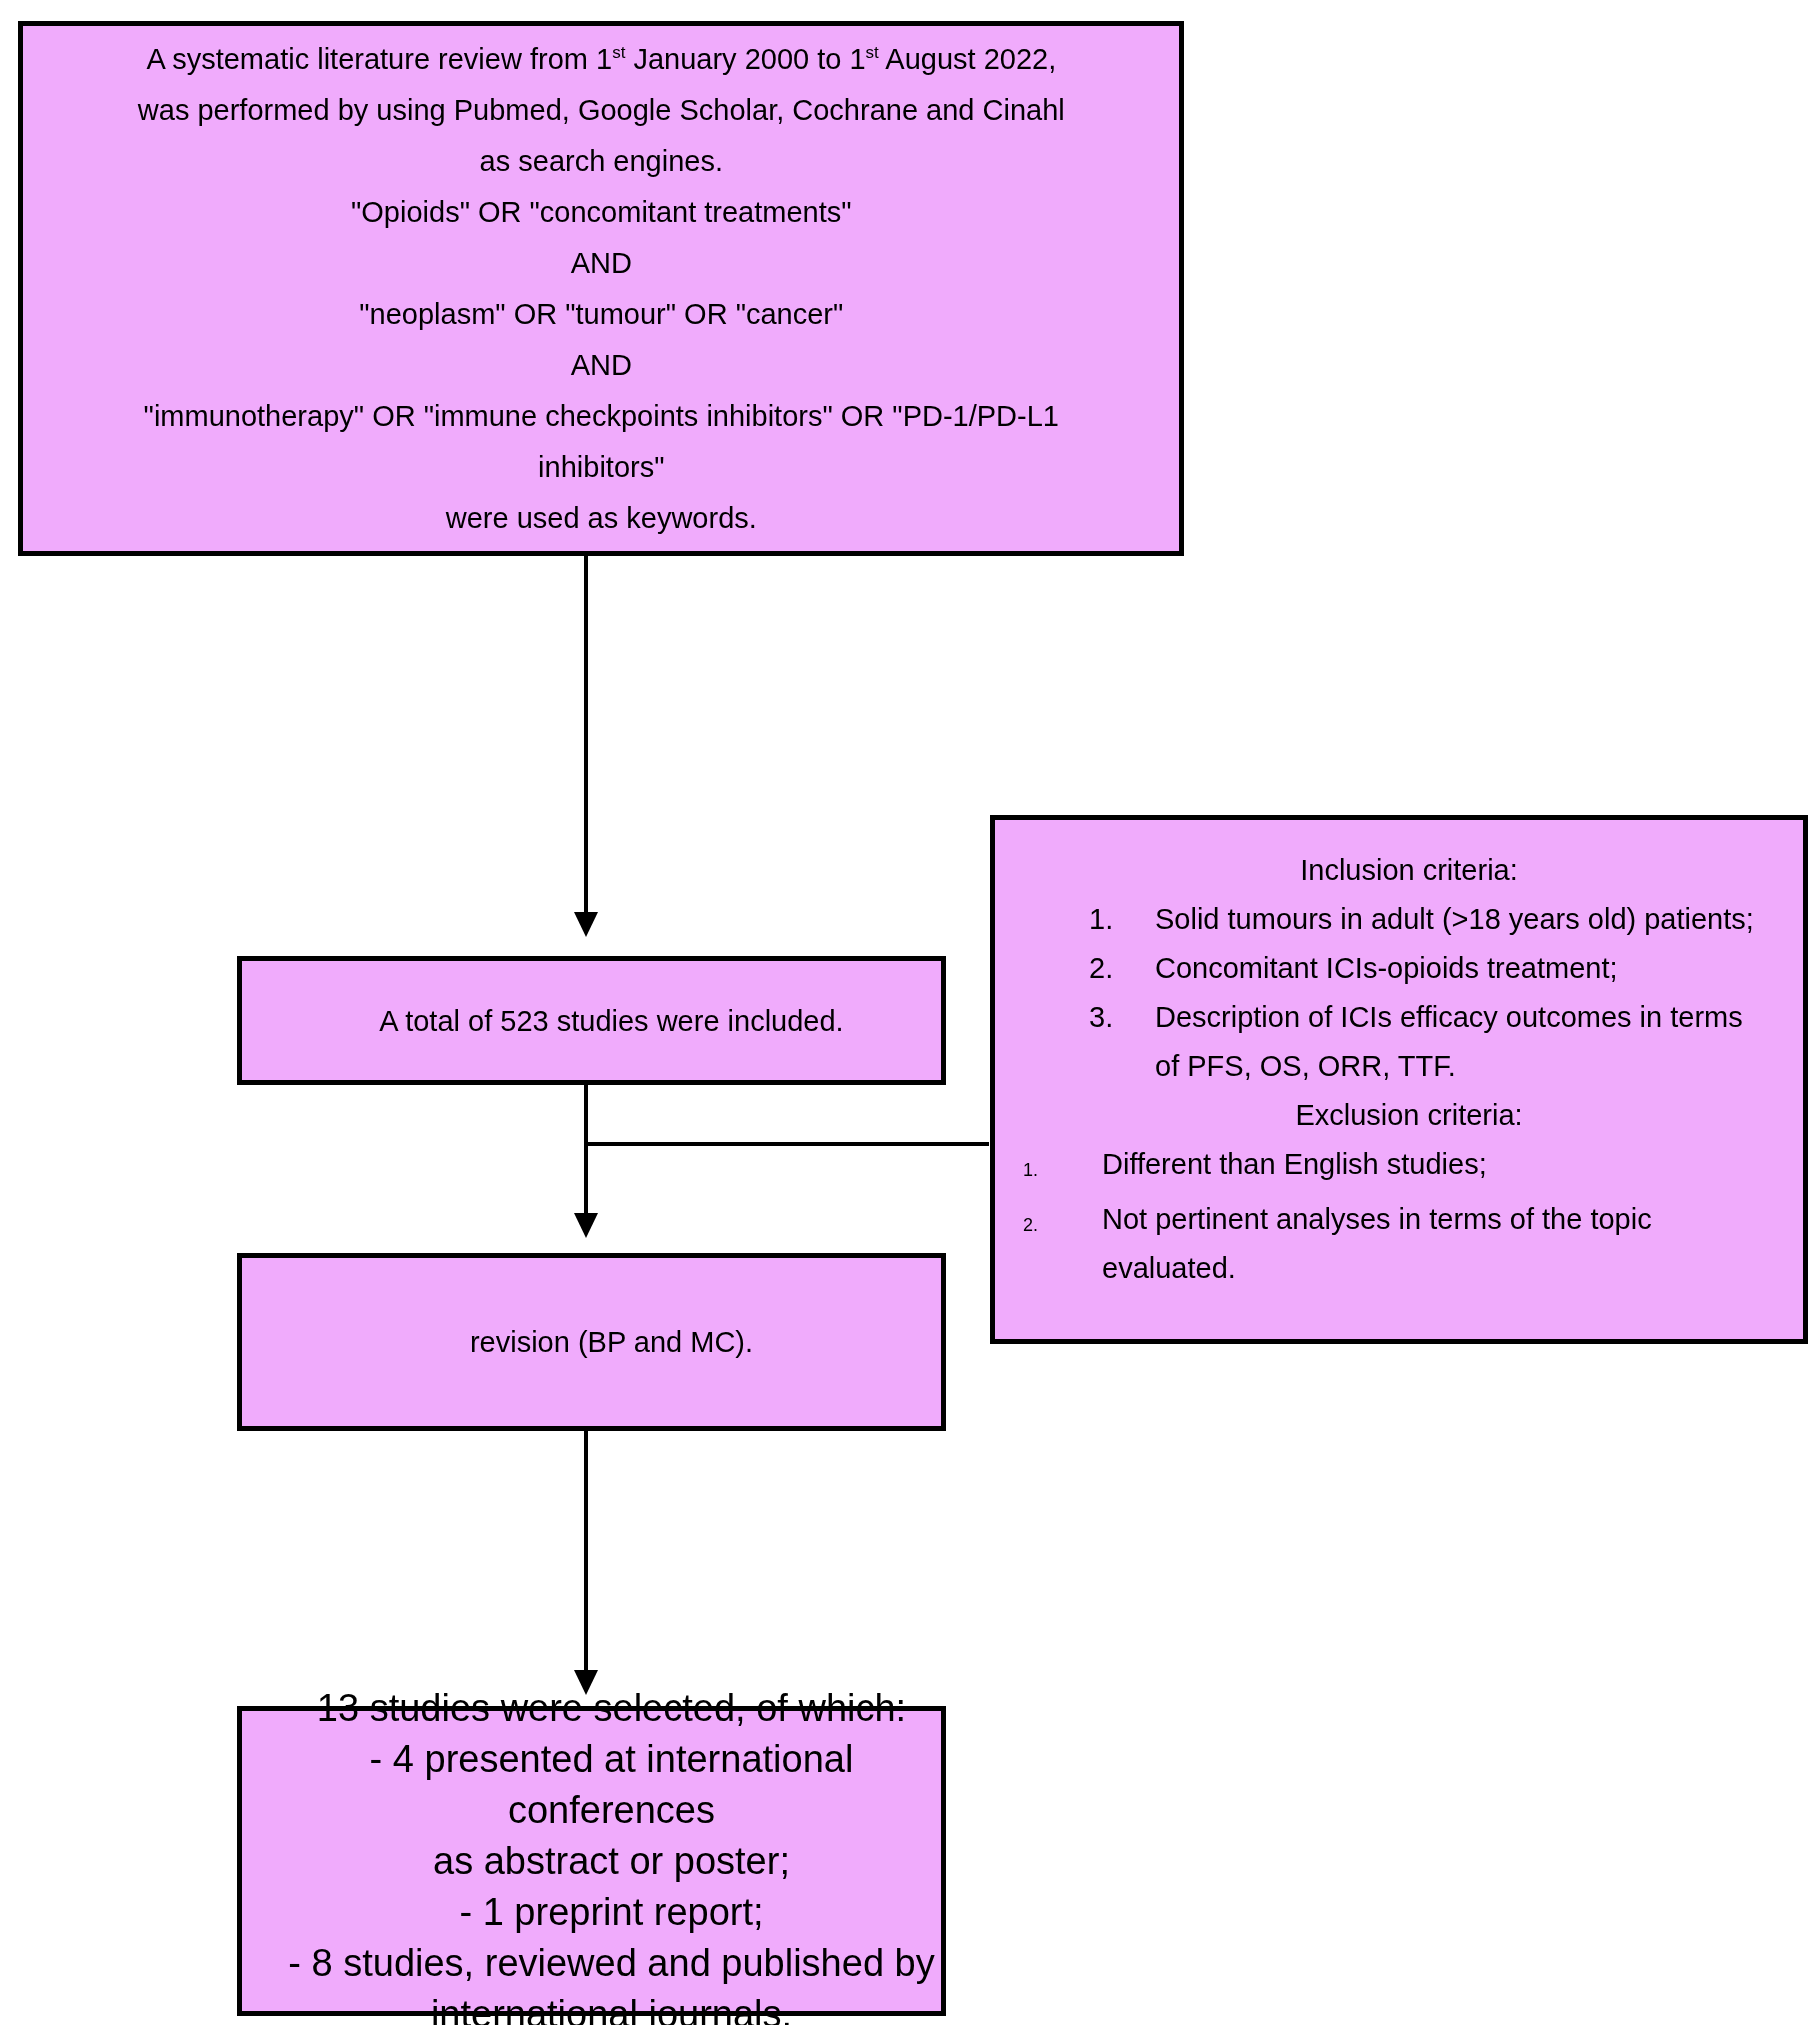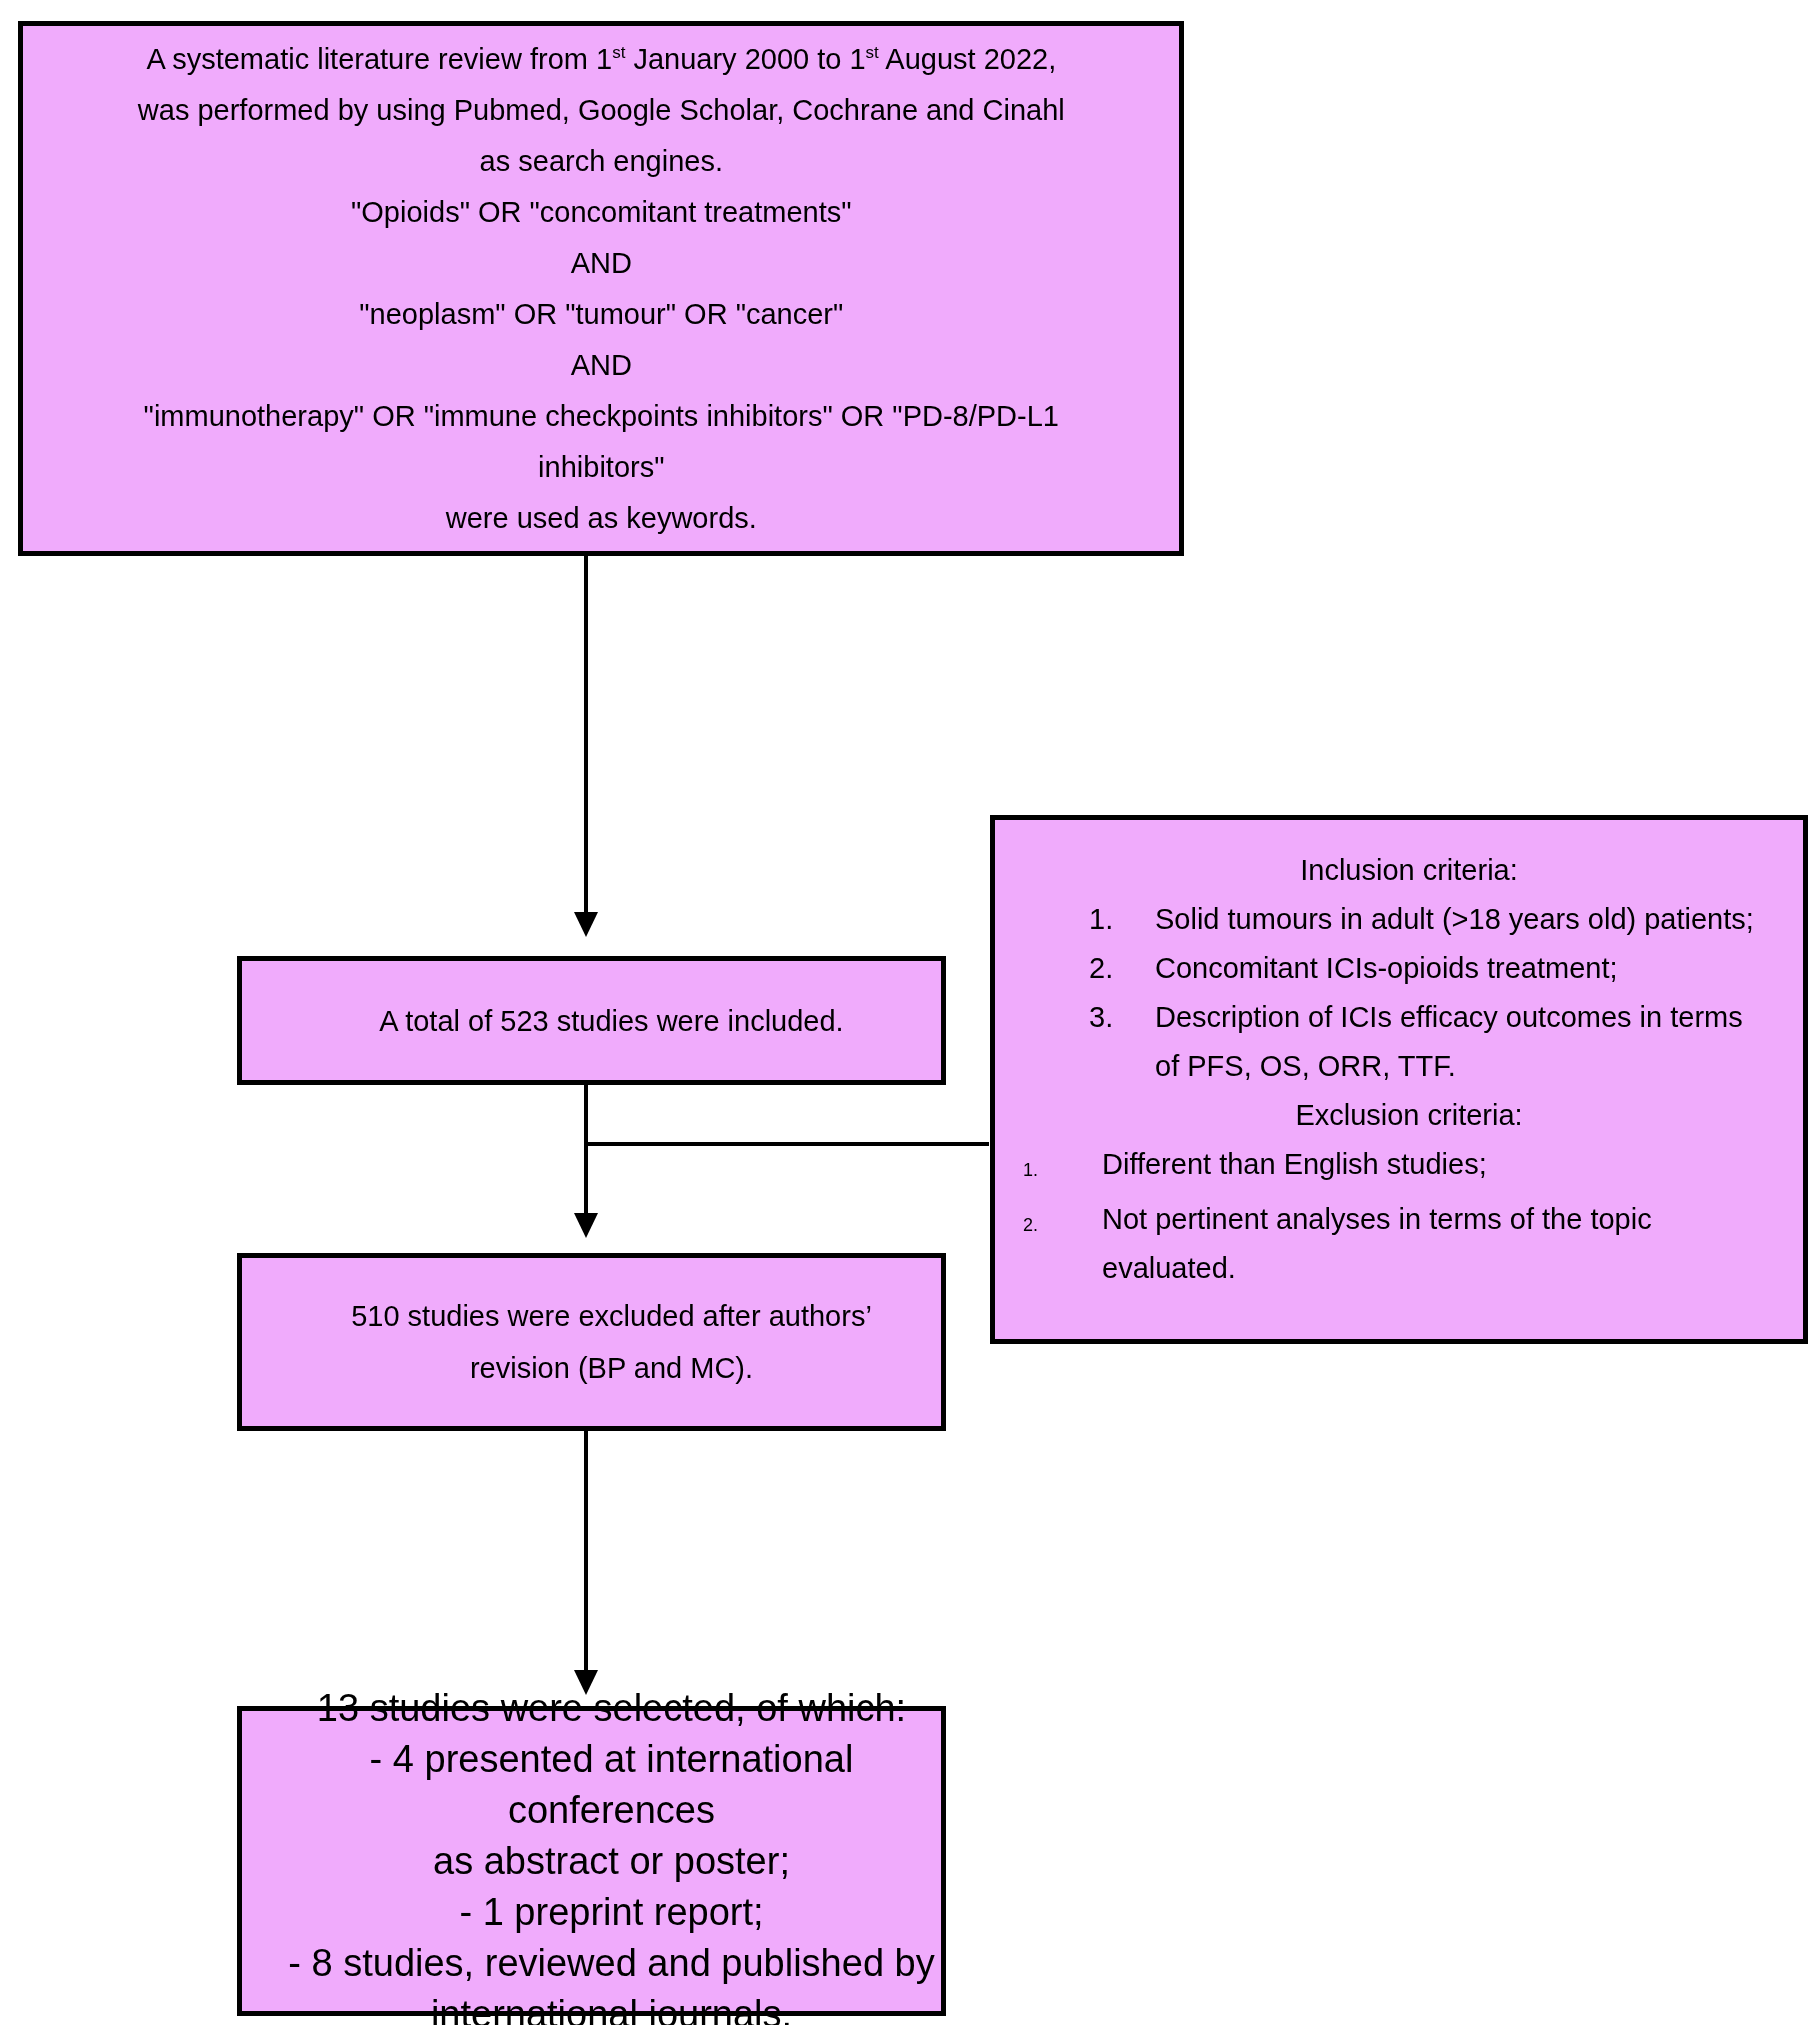--- a/index.html
+++ b/index.html
@@ -119,21 +119,21 @@
 <div class="canvas">
 
   <div class="box search-box flex-center">
     <div><span>A systematic literature review from 1</span><span class="sup">st</span><span> January 2000 to 1</span><span class="sup">st</span><span> August 2022,</span></div>
     <div class="b">was performed by using Pubmed, Google Scholar, Cochrane and Cinahl</div>
     <div>as search engines.</div>
     <div>"Opioids" OR "concomitant treatments"</div>
     <div>AND</div>
     <div>"neoplasm" OR "tumour" OR "cancer"</div>
     <div>AND</div>
-    <div><span class="b">"immunotherapy" OR "immune checkpoints inhibitors" OR "PD-</span><span>8/PD-L1</span></div>
+    <div><span class="b">"immunotherapy" OR "immune checkpoints inhibitors" OR "PD-</span><span>1/PD-L1</span></div>
     <div>inhibitors"</div>
     <div class="b">were used as keywords.</div>
   </div>
 
   <div class="vline line-a1"></div>
   <div class="arrowhead head-a1"></div>
 
   <div class="box included-box flex-center">
     <div><span>A total of </span><span class="b">523</span><span> studies were included.</span></div>
   </div>
@@ -161,21 +161,20 @@
       <div class="exc-num">1.</div>
       <div class="exc-text">Different than English studies;</div>
     </div>
     <div class="exc-row">
       <div class="exc-num">2.</div>
       <div class="exc-text">Not pertinent analyses in terms of the topic evaluated.</div>
     </div>
   </div>
 
   <div class="box excluded-box flex-center">
-    <div><span class="b">510</span><span> studies were excluded after authors’</span></div>
     <div>revision (BP and MC).</div>
   </div>
 
   <div class="vline line-a3"></div>
   <div class="arrowhead head-a3"></div>
 
   <div class="box selected-box flex-center">
     <div><span class="b">13</span><span> studies were selected, of which:</span></div>
     <div><span>- </span><span class="b">4</span><span> presented at international conferences</span></div>
     <div>as abstract or poster;</div>

